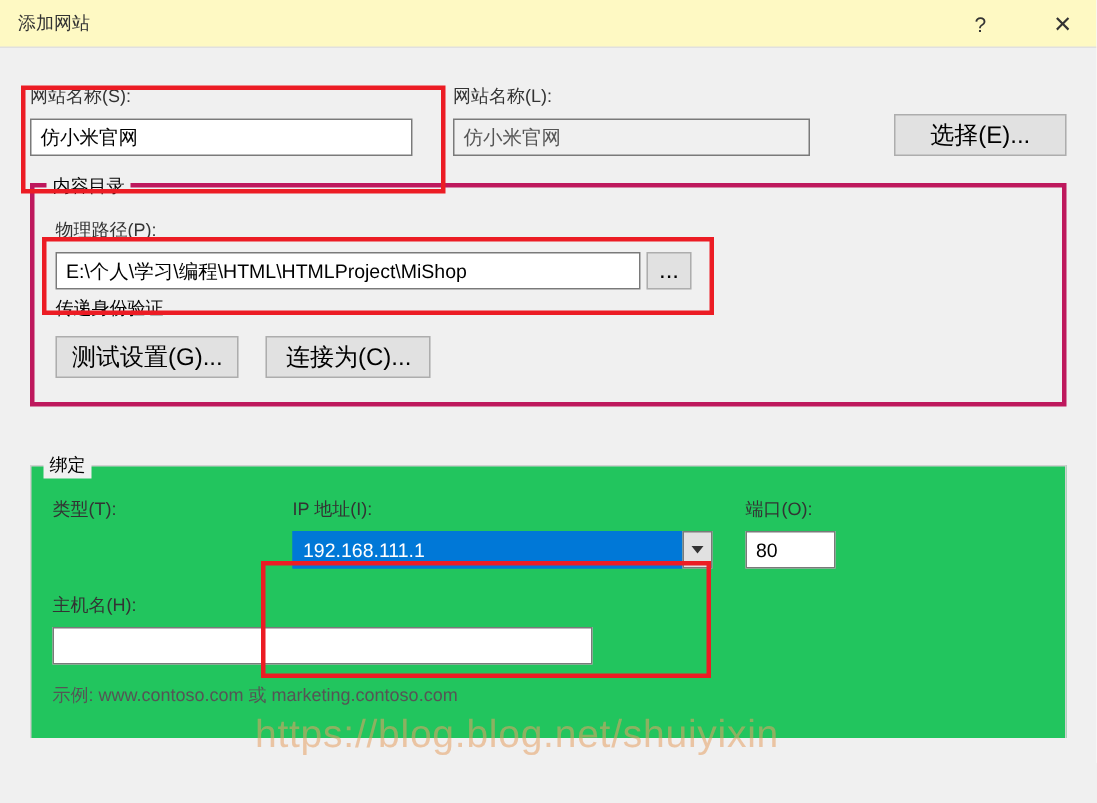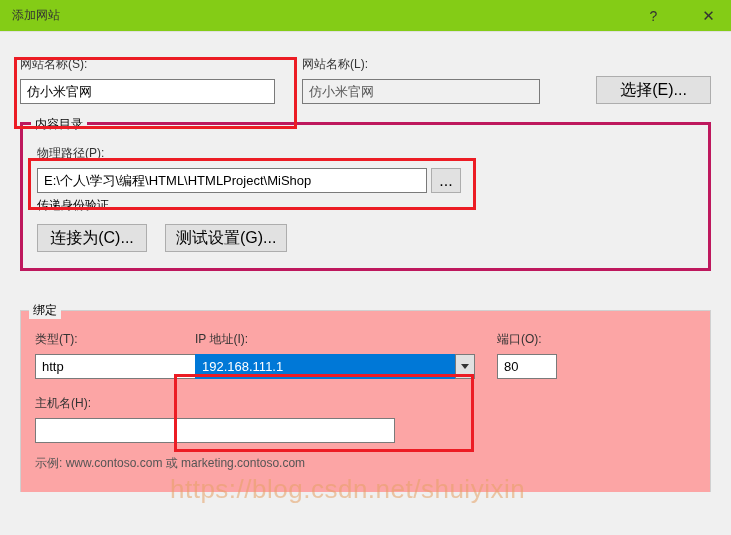--- a/index.html
+++ b/index.html
@@ -7,21 +7,21 @@
       font-family: "Microsoft YaHei", "Segoe UI", Tahoma, sans-serif;
       font-size: 12px;
       background: #fff;
       width: 731px;
       height: 535px;
       overflow: hidden;
       position: relative;
     }
     .titlebar {
       height: 32px;
-      background: #84cc16;
+      background: #fef9c3;
       border-bottom: 1px solid #e0e0e0;
       display: flex;
       align-items: center;
       padding: 0 12px;
       position: relative;
     }
     .titlebar-title {
       font-size: 12px;
       color: #333;
     }
@@ -130,21 +130,21 @@
     }
     .auth-buttons { display: flex; gap: 18px; }
     .btn-auth { min-width: 110px; }
     .btn-test { min-width: 110px; }
 
     .binding-group {
       border: 1px solid #d0d0d0;
       border-bottom: none;
       position: relative;
       padding: 20px 14px 20px 14px;
-      background: #fca5a5;
+      background: #22c55e;
       margin-top: 39px;
     }
     .binding-legend {
       position: absolute;
       top: -9px;
       left: 8px;
       background: #f0f0f0;
       padding: 0 4px;
       font-size: 12px;
     }
@@ -244,36 +244,30 @@
 
   <div class="fieldset">
     <div class="fieldset-legend">内容目录</div>
     <label class="label">物理路径(P):</label>
     <div class="path-row">
       <input type="text" class="path-input" value="E:\个人\学习\编程\HTML\HTMLProject\MiShop" style="">
       <button class="btn btn-browse">...</button>
     </div>
     <div class="sub-label">传递身份验证</div>
     <div class="auth-buttons">
+      <button class="btn btn-test">测试设置(G)...</button>
       <button class="btn btn-auth">连接为(C)...</button>
-      <button class="btn btn-test">测试设置(G)...</button>
     </div>
   </div>
 
   <div class="binding-group">
     <div class="binding-legend">绑定</div>
     <div class="binding-row1">
       <div class="bind-col-type">
         <label class="label">类型(T):</label>
-        <div class="combo">
-          <input class="combo-input" type="text" readonly="" value="http" style="">
-          <div class="combo-btn">
-            <div class="combo-arrow"></div>
-          </div>
-        </div>
       </div>
       <div class="bind-col-ip">
         <label class="label">IP 地址(I):</label>
         <div class="combo ip-combo">
           <input class="combo-input" type="text" value="192.168.111.1" style="">
           <div class="combo-btn">
             <div class="combo-arrow"></div>
           </div>
         </div>
       </div>
@@ -286,13 +280,13 @@
     <input type="text" class="host-input" value="" style="">
     <div class="example-text">示例: www.contoso.com 或 marketing.contoso.com</div>
   </div>
 
 </div>
 
 <div class="hl hl1"></div>
 <div class="hl hl2"></div>
 <div class="hl hl3"></div>
 
-<div class="watermark">https://blog.csdn.net/shuiyixin</div>
+<div class="watermark">https://blog.blog.net/shuiyixin</div>
 
 </body></html>

